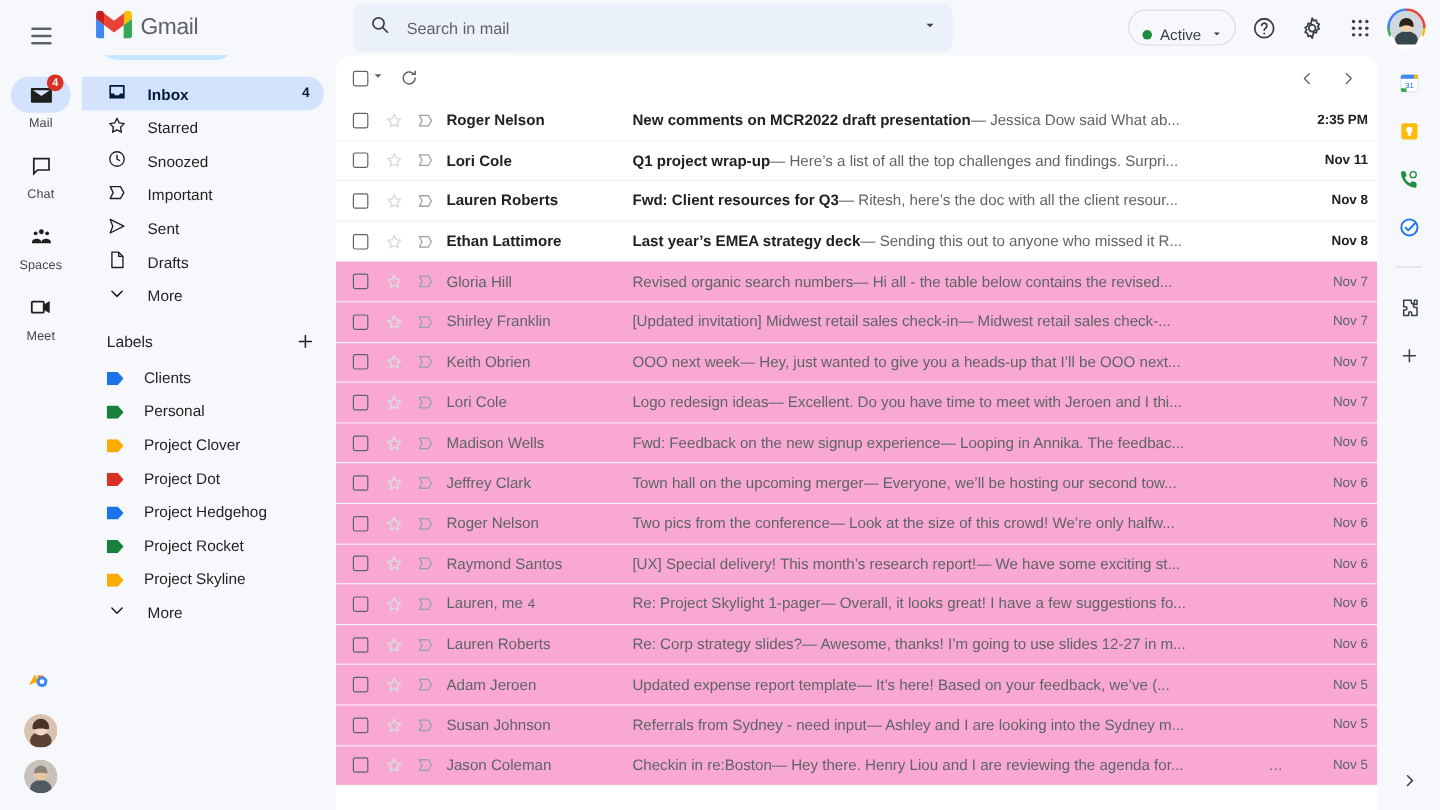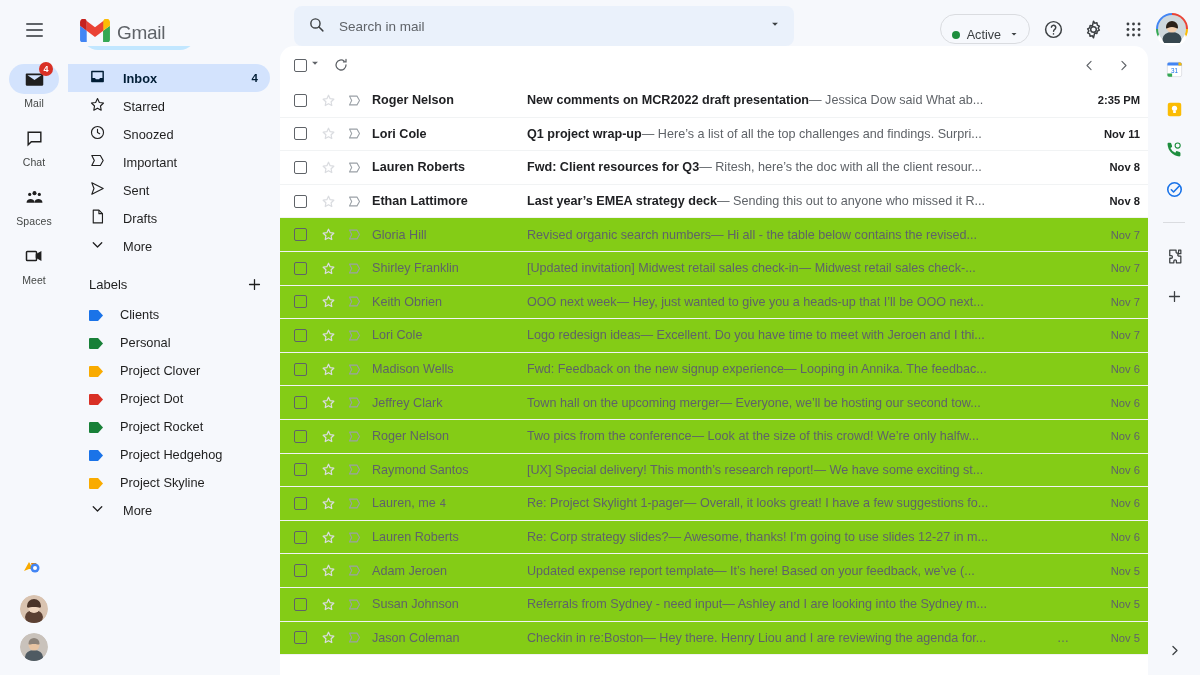--- a/index.html
+++ b/index.html
@@ -111,21 +111,21 @@
   .cbox { width: 13px; height: 13px; border: 1.6px solid #5f6368; border-radius: 2px; }
   .spacer { flex: 1; }
 
   .list { flex: 1; overflow: hidden; }
   .row {
     display: flex; align-items: center;
     height: 33.6px; padding: 0 8px 0 14px;
     cursor: pointer; font-size: 12.6px;
     border-bottom: 1px solid #f1f3f4;
   }
-  .row.read { background: #84cc16; }
+  .row.read { background: #f9a8d4; }
   .row.unread { background: #fff; }
   .row .cb { width: 13px; height: 13px; border: 1.6px solid #5f6368; border-radius: 2px; flex: 0 0 13px; margin-right: 13px; }
   .ico-star, .ico-imp { flex: 0 0 17px; margin-right: 9px; display: flex; align-items: center; justify-content: center; }
   .sender {
     width: 155px; flex: 0 0 155px;
     white-space: nowrap; overflow: hidden; text-overflow: ellipsis;
     color: #202124; padding-right: 8px;
   }
   .row.unread .sender { font-weight: bold; }
   .row.read .sender { color: #5f6368; }
@@ -142,21 +142,21 @@
   .date {
     flex: 0 0 62px; text-align: right; font-size: 11.2px;
     color: #202124; padding-left: 6px;
   }
   .row.unread .date { font-weight: bold; }
   .row.read .date { color: #5f6368; }
 
   
   .header {
     position: absolute; top: 0; left: 68px; right: 0; height: 46px;
-    display: flex; align-items: flex-end; gap: 0;
+    display: flex; align-items: center; gap: 0;
     background: #f6f8fc; z-index: 5;
   }
   .brand { width: 212px; flex: 0 0 212px; display: flex; align-items: center; gap: 7px; padding-left: 12px; }
   .brand-name { font-size: 19px; color: #5f6368; letter-spacing: -.3px; }
   .search {
     flex: 0 0 500px; height: 40px; background: #eaf1fb;
     border-radius: 8px; display: flex; align-items: center;
     padding: 0 12px 0 14px; gap: 14px;
     margin-left: 14px;
   }
@@ -392,32 +392,32 @@
         <span class="tag">
           <svg width="14" height="11" viewBox="0 0 14 11">
               <path d="M0 1a1 1 0 011-1h8l5 5.5L9 11H1a1 1 0 01-1-1z" fill="#d93025"></path>
             </svg>
         </span>
         <span class="ntext">Project Dot</span>
       </div>
       <div class="nav-item">
         <span class="tag">
           <svg width="14" height="11" viewBox="0 0 14 11">
-              <path d="M0 1a1 1 0 011-1h8l5 5.5L9 11H1a1 1 0 01-1-1z" fill="#188038"></path>
-            </svg>
-        </span>
-        <span class="ntext">Project Rocket</span>
+              <path d="M0 1a1 1 0 011-1h8l5 5.5L9 11H1a1 1 0 01-1-1z" fill="#1a73e8"></path>
+            </svg>
+        </span>
+        <span class="ntext">Project Hedgehog</span>
       </div>
       <div class="nav-item">
         <span class="tag">
           <svg width="14" height="11" viewBox="0 0 14 11">
-              <path d="M0 1a1 1 0 011-1h8l5 5.5L9 11H1a1 1 0 01-1-1z" fill="#1a73e8"></path>
-            </svg>
-        </span>
-        <span class="ntext">Project Hedgehog</span>
+              <path d="M0 1a1 1 0 011-1h8l5 5.5L9 11H1a1 1 0 01-1-1z" fill="#188038"></path>
+            </svg>
+        </span>
+        <span class="ntext">Project Rocket</span>
       </div>
       <div class="nav-item">
         <span class="tag">
           <svg width="14" height="11" viewBox="0 0 14 11">
               <path d="M0 1a1 1 0 011-1h8l5 5.5L9 11H1a1 1 0 01-1-1z" fill="#f9ab00"></path>
             </svg>
         </span>
         <span class="ntext">Project Skyline</span>
       </div>
       <div class="nav-item">

